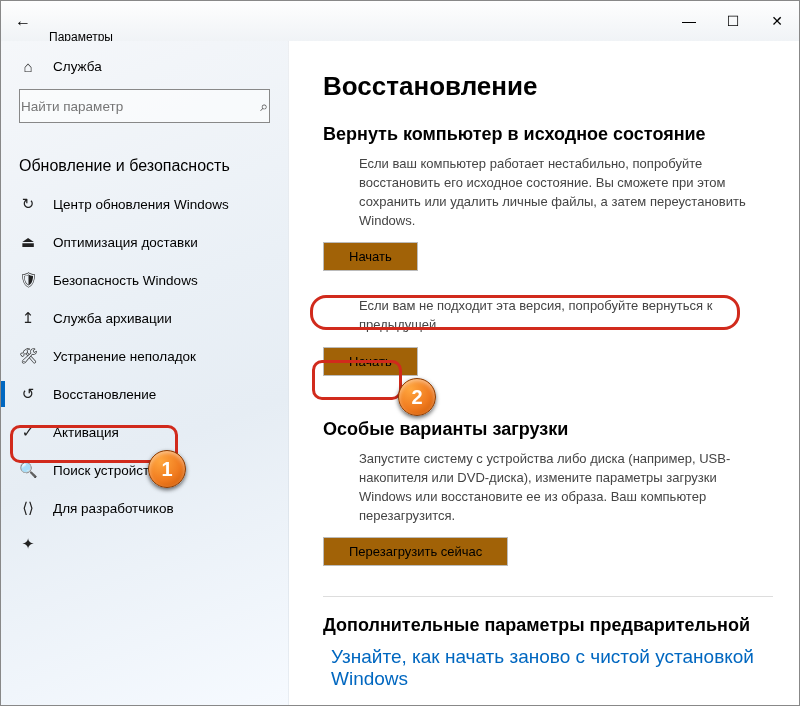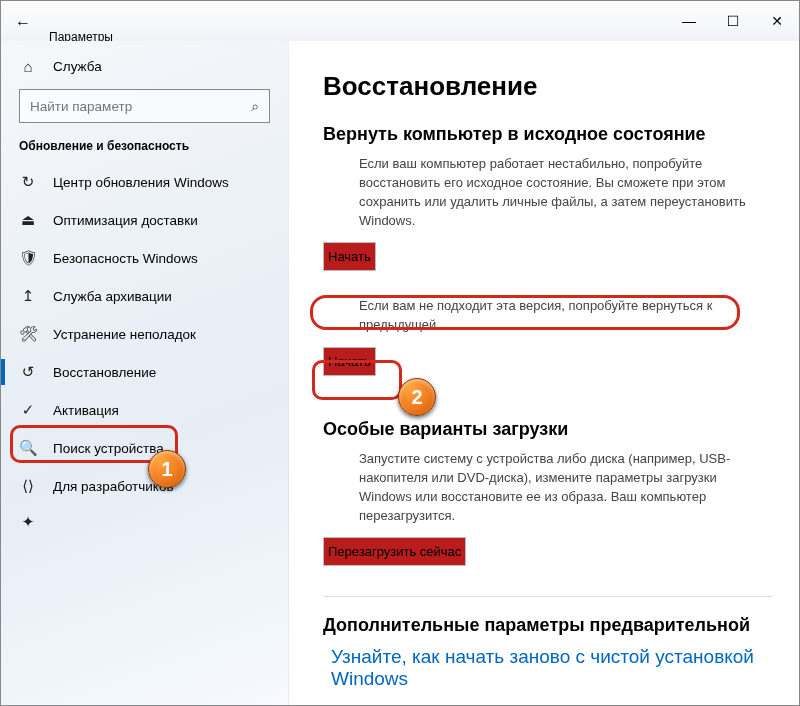--- a/index.html
+++ b/index.html
@@ -53,50 +53,50 @@
     gap: 16px;
   }
   .side-item.active::before{
     content:"";
     position:absolute;left:0;top:6px;bottom:6px;width:4px;background:#0067c0;
   }
   .side-item .ico {
     width: 18px; text-align:center; font-size:15px; color:#222;
   }
   .side-cat {
-    font-weight:700;
-    font-size: 12px;
+    font-weight:400;
+    font-size: 16px;
     padding: 14px 18px 10px 18px;
   }
   .search {
-    margin: 4px 18px 2px 18px;
+    margin: 4px 18px 20px 18px;
     height: 34px;
     border: 1px solid #888;
     background: rgba(255,255,255,0.55);
     display:flex; align-items:center;
-    padding: 0 10px;
+    padding: 0 1px;
     gap:8px;
     font-size:13px;
   }
   .search input {
     flex:1; border:none; background:transparent; outline:none; font-size:13.5px;
     color:#555;
   }
   .search .sicon { color:#555; font-size:14px; }
   .content {
     flex:1;
     padding: 30px 26px 0 34px;
     overflow:auto;
   }
   h1 { font-size: 26px; font-weight:600; margin-bottom: 22px; }
   h2 { font-size: 18px; font-weight:600; margin: 17px 0 10px 0; }
   p.desc { font-size: 13px; color:#444; line-height: 1.45; max-width: 410px; margin-bottom: 12px; margin-left: 36px; }
   .btn {
-    display:inline-block; background:#b91c1c; border:1px solid #bbb;
-    padding: 6px 4px; font-size:13px; cursor:pointer;
+    display:inline-block; background:#a16207; border:1px solid #bbb;
+    padding: 6px 25px; font-size:13px; cursor:pointer;
   }
   .link { color:#0067c0; font-size:19px; cursor:pointer;margin-left:8px; }
   .divider { border-top:1px solid #ddd; margin: 30px 0 18px 0; }
   .spacer { height: 26px; }
 
   .callout-red {
     border: 3px solid #d12a1c;
     border-radius: 10px;
     position:absolute;
     pointer-events:none;

